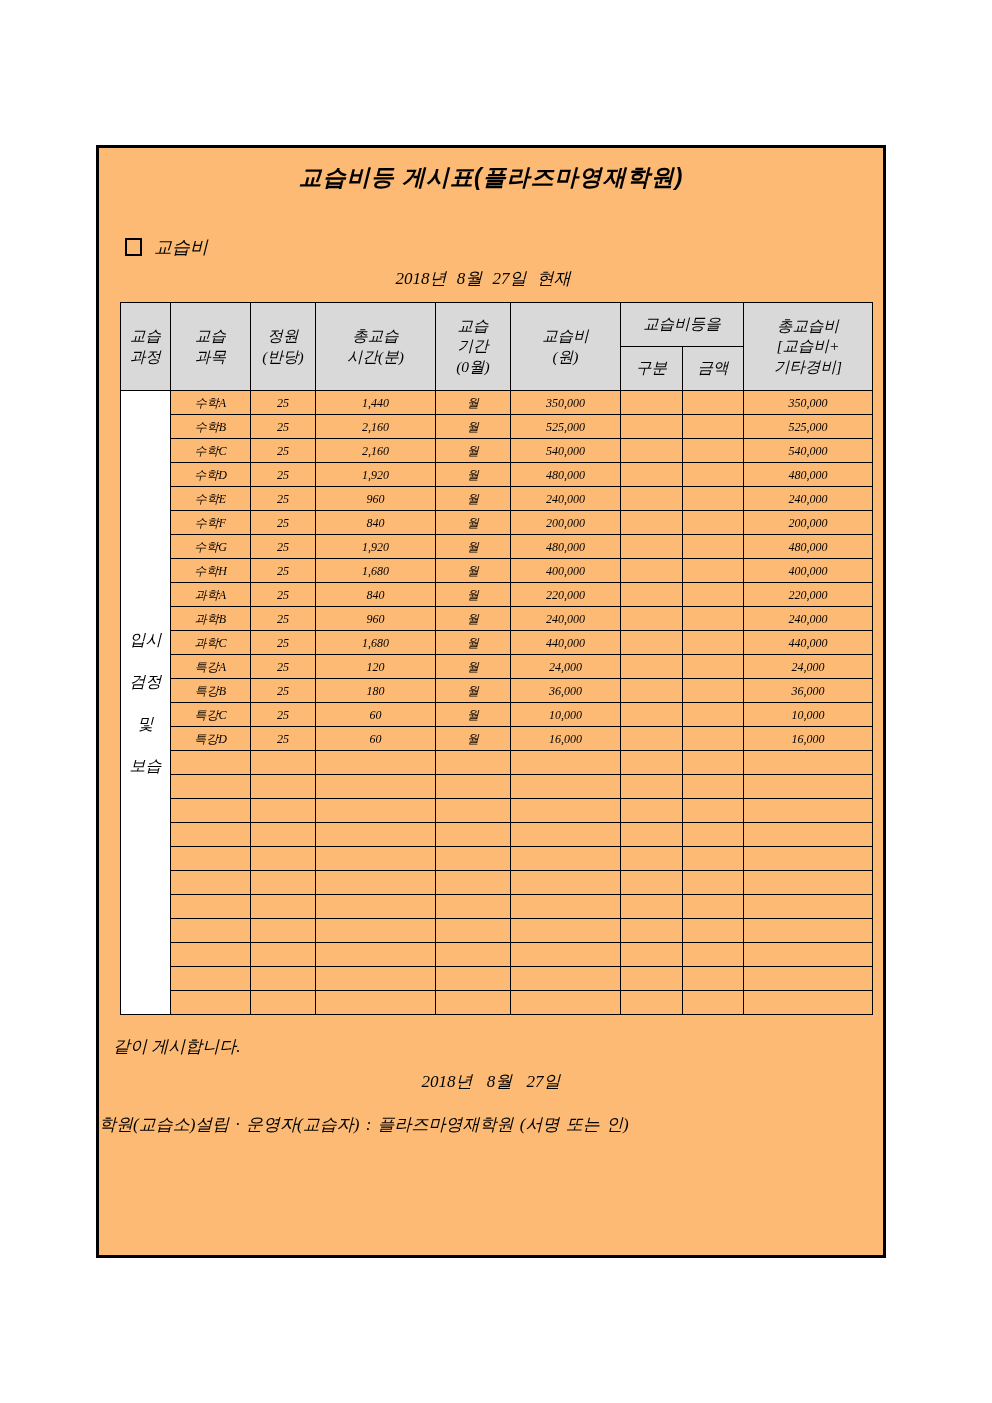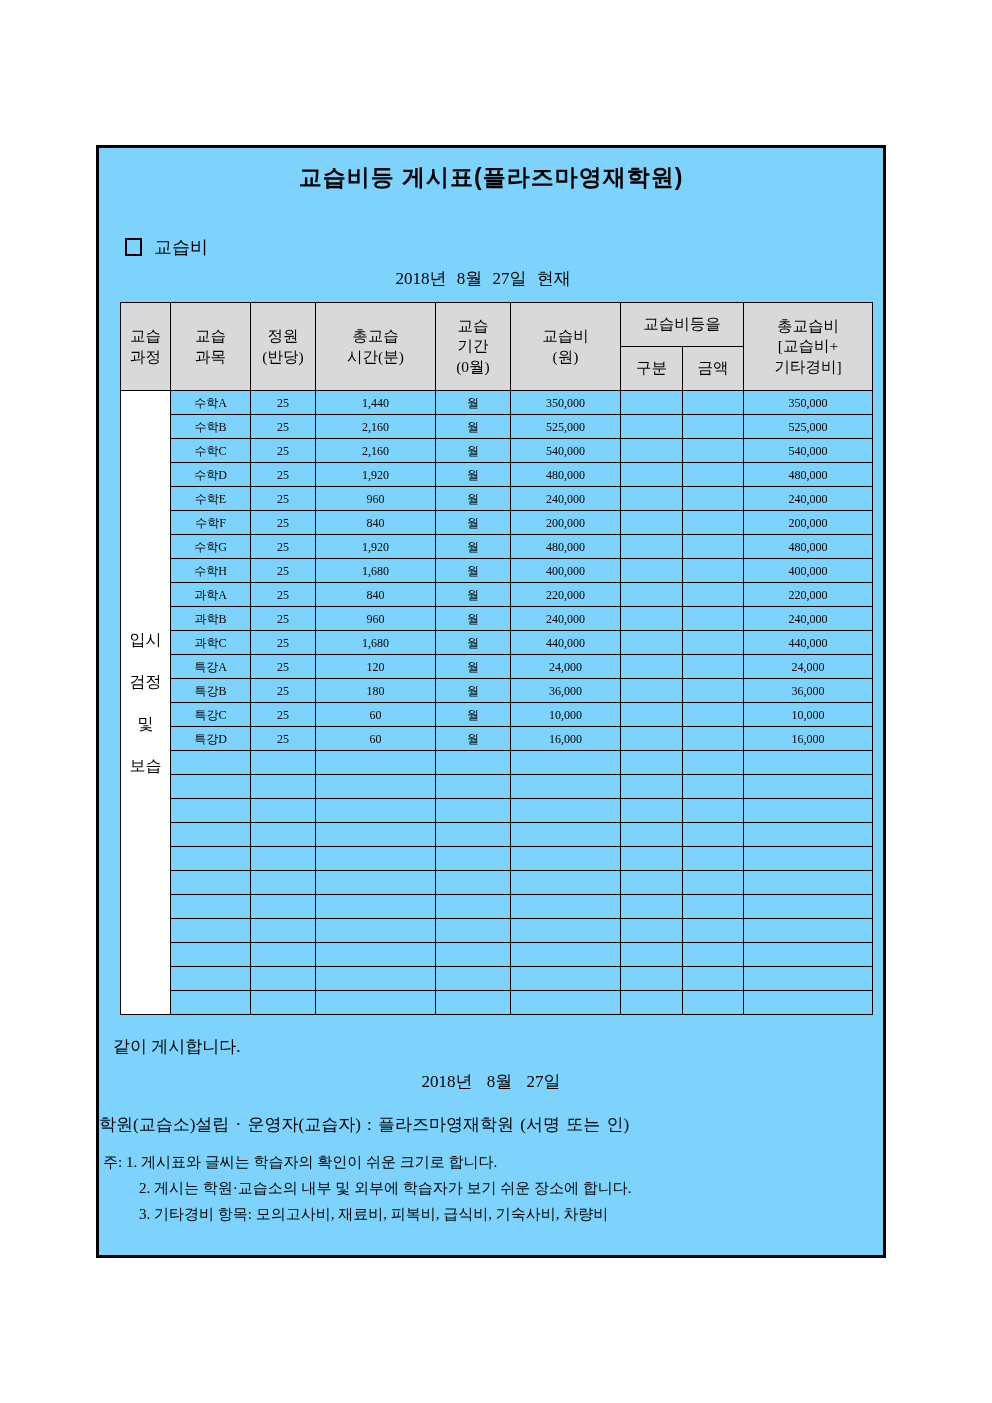--- a/index.html
+++ b/index.html
@@ -8,22 +8,23 @@
     width: 992px; height: 1403px;
     position: relative;
     font-family: "Liberation Serif", "DejaVu Serif", serif;
     color: #000;
   }
   .doc-box {
     position: absolute;
     left: 96px; top: 145px;
     width: 790px; height: 1113px;
     border: 3px solid #000;
-    background: #7dd3fc;
+    background: #fdba74;
     overflow: hidden;
+    font-style: italic;
   }
   .doc-title {
     margin-top: 14px;
     text-align: center;
     font-family: "Liberation Sans", "DejaVu Sans", sans-serif;
     font-weight: bold;
     font-size: 23px;
     letter-spacing: 1px;
   }
   .checkbox-line {
@@ -424,19 +425,14 @@
   </table>
 
   <div class="statement">
     <div class="line2">같이 게시합니다.</div>
   </div>
 
   <div class="posting-date">2018년 8월 27일</div>
 
   <div class="signature-line">학원(교습소)설립 · 운영자(교습자) :    플라즈마영재학원 (서명 또는 인)</div>
 
-  <div class="notes">
-    <div class="note-item">주: 1. 게시표와 글씨는 학습자의 확인이 쉬운 크기로 합니다.</div>
-    <div class="note-item indented">2. 게시는 학원·교습소의 내부 및 외부에 학습자가 보기 쉬운 장소에 합니다.</div>
-    <div class="note-item indented">3. 기타경비 항목: 모의고사비, 재료비, 피복비, 급식비, 기숙사비, 차량비</div>
-  </div>
 
 </div>
 
 </body></html>

